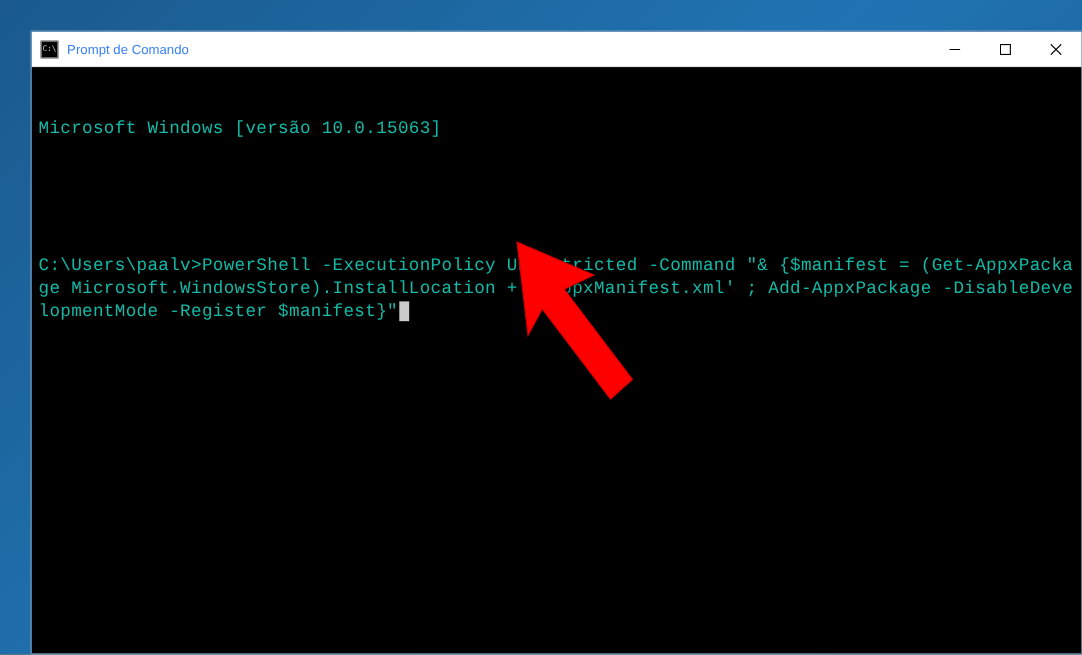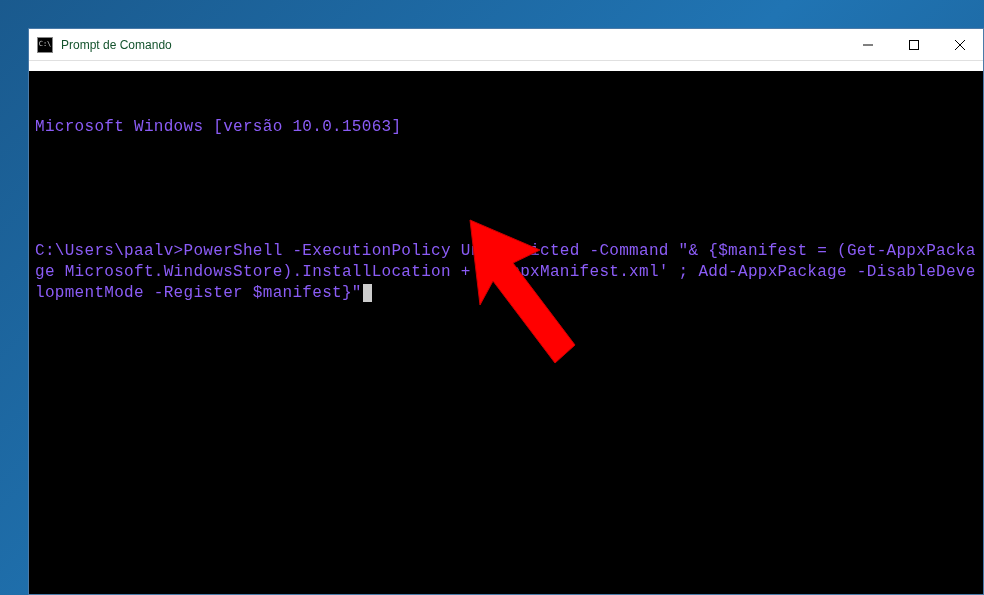--- a/index.html
+++ b/index.html
@@ -54,21 +54,21 @@
       align-items: center;
       justify-content: center;
       font-size: 7px;
       color: #ccc;
       font-family: monospace;
       line-height: 1;
     }
     
     .window-title {
       font-size: 12px;
-      color: #14532d;
+      color: #3b82f6;
     }
     
     .window-controls {
       display: flex;
       height: 100%;
     }
     
     .window-control {
       width: 46px;
       height: 100%;
@@ -79,30 +79,29 @@
     }
     
     .window-control svg {
       width: 10px;
       height: 10px;
     }
     
     .terminal {
       flex: 1;
       background: #000000;
-      color: #8b5cf6;
+      color: #14b8a6;
       font-family: 'Consolas', 'Courier New', monospace;
       font-size: 16px;
       line-height: 1.3;
       padding: 4px 6px;
       overflow: hidden;
       white-space: pre-wrap;
       word-break: break-all;
       letter-spacing: 0.3px;
-      margin-top: 10px;
     }
     
     .terminal-line {
       display: block;
     }
     
     .blank-line {
       height: 1.3em;
     }
     

